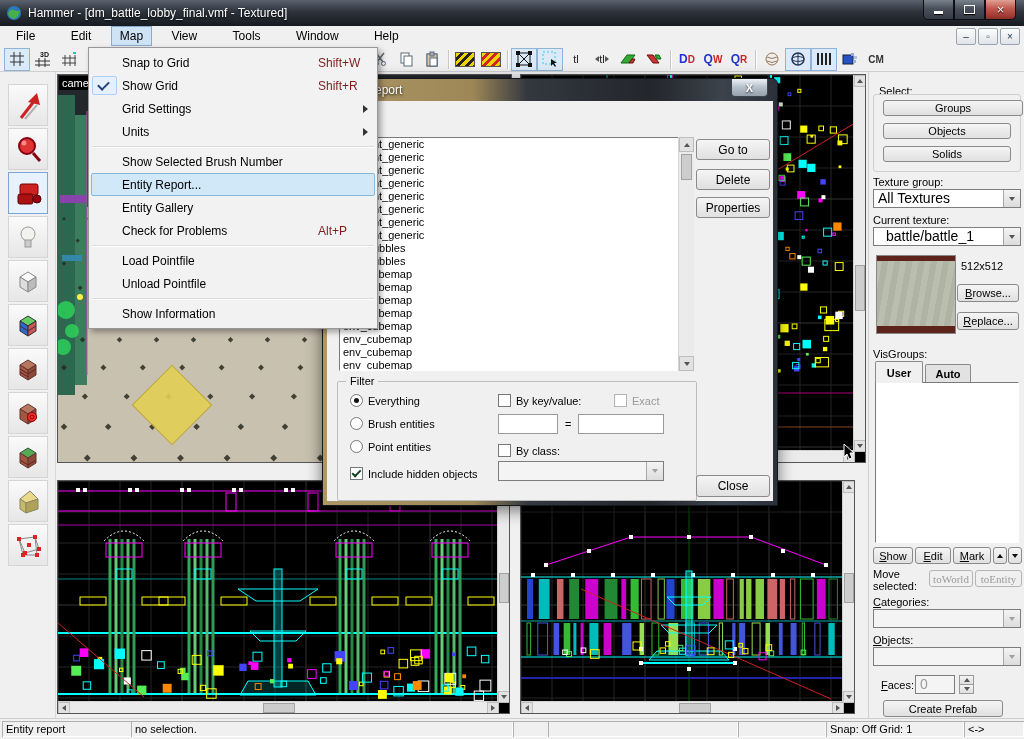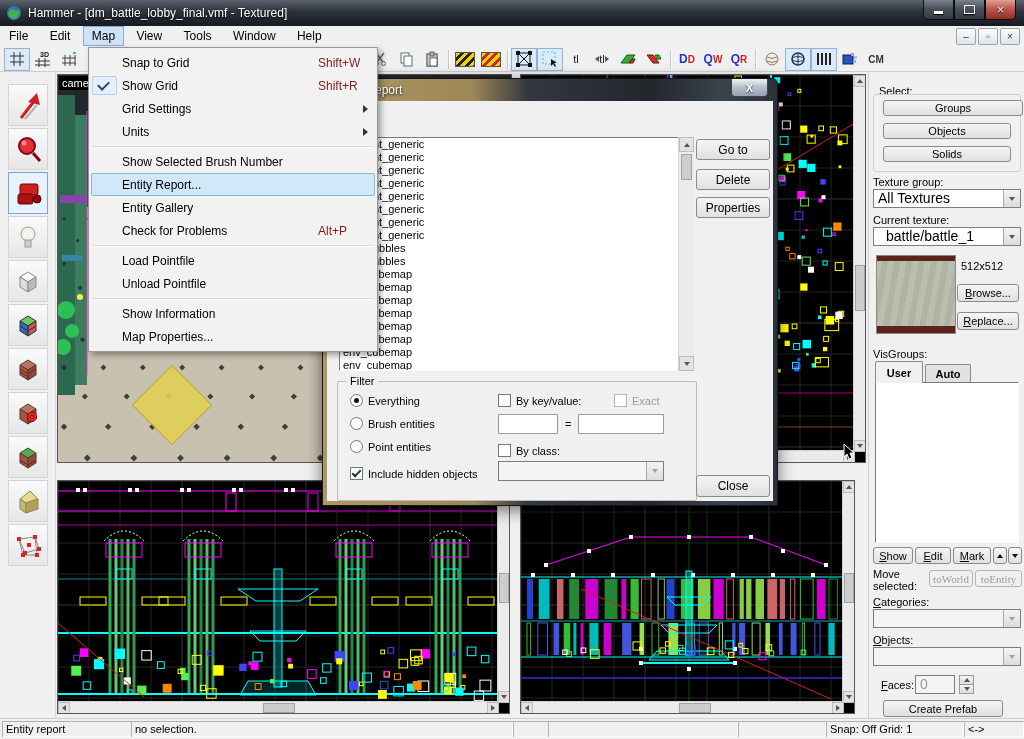--- a/index.html
+++ b/index.html
@@ -13,21 +13,21 @@
   .capbtns{position:absolute;right:8px;top:0;display:flex;}
   .capbtn{width:29px;height:19px;border:1px solid #0b0e13;border-top:none;
     background:linear-gradient(#79828e,#49505b 45%,#353b45);display:flex;align-items:center;justify-content:center;}
   .capbtn.close{background:linear-gradient(#e0a294,#c2574d 45%,#8e2f28);border-radius:0 0 5px 0;}
   .capbtn.min{border-radius:0 0 0 5px;}
   .cap-min-glyph{width:9px;height:3px;background:#fff;box-shadow:0 1px 1px #000;margin-top:6px;}
   .cap-max-glyph{width:9px;height:7px;border:1px solid #fff;box-shadow:0 1px 1px #000;}
   .cap-x-glyph{color:#fff;font-size:13px;line-height:13px;text-shadow:0 1px 1px #000;}
   
   .menubar{position:absolute;left:0;top:26px;width:1024px;height:21px;background:#f0f0f0;border-bottom:1px solid #d9d9d9;}
-  .mbitem{display:inline-block;padding:0 9px;line-height:20px;cursor:default;}
+  .mbitem{display:inline-block;padding:0 16px;line-height:20px;cursor:default;}
   .mbitem.open{background:#cfe3f7;border:1px solid #88abd0;line-height:18px;padding:0 8px;}
   .mdibtns{position:absolute;right:4px;top:2px;display:flex;gap:2px;}
   .mdib{width:18px;height:15px;border:1px solid #9aa4b2;background:linear-gradient(#fdfdfd,#e0e3e8);
     display:flex;align-items:center;justify-content:center;border-radius:2px;}
   .mdib span{font-size:10px;line-height:10px;color:#234;}
   
   .toolbar{position:absolute;left:0;top:47px;width:1024px;height:25px;background:#f0f0f0;border-bottom:1px solid #cfcfcf;
     display:flex;align-items:center;padding-left:4px;box-sizing:border-box;}
   .tbtn{width:24px;height:21px;display:flex;align-items:center;justify-content:center;flex:0 0 auto;border:1px solid transparent;}
   .tbtn.pressed{background:#dceaf8;border:1px solid #8fb4d8;}
@@ -1517,23 +1517,18 @@
         <span class="mgut"></span>
         <span class="mlab">Unload Pointfile</span>
         <span class="msc"></span>
       </div>
       <div class="msep"></div>
       <div class="mitem">
         <span class="mgut"></span>
         <span class="mlab">Show Information</span>
         <span class="msc"></span>
       </div>
-      <div class="mitem">
-        <span class="mgut"></span>
-        <span class="mlab">Map Properties...</span>
-        <span class="msc"></span>
-      </div>
     </div>
 
   <svg class="cursor" style="left:843px;top:443px;" width="14" height="18">
     <polygon points="1,1 1,14 4,11 6,16 9,15 7,10 11,10" fill="#000" stroke="#fff" stroke-width="1"></polygon>
   </svg>
 </div>
 
 </body></html>

